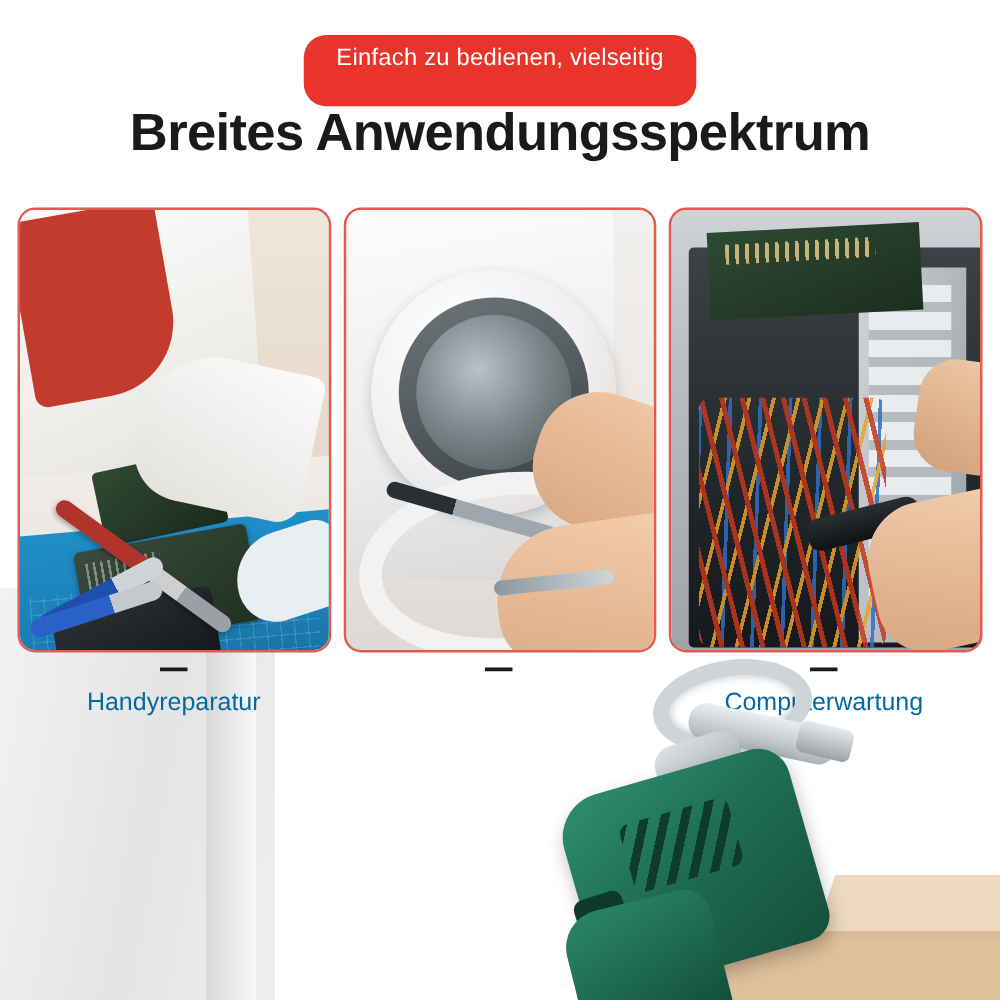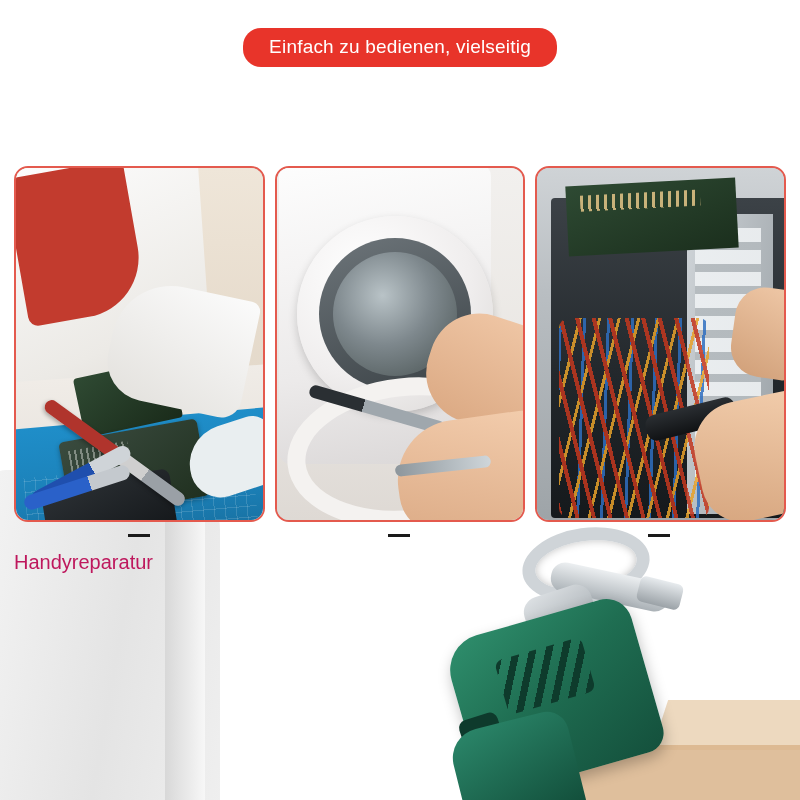--- a/index.html
+++ b/index.html
@@ -25,21 +25,21 @@
     left: 0;
     width: 800px;
     display: flex;
     justify-content: center;
   }
   .badge {
     background: #e8342a;
     color: #ffffff;
     font-size: 19px;
     letter-spacing: 0.2px;
-    padding: 8px 26px 9px 26px;
+    padding: 8px 26px 27px 26px;
     border-radius: 18px;
     white-space: nowrap;
   }
 
   
   .headline {
     position: absolute;
     top: 82px;
     left: 0;
     width: 800px;
@@ -354,22 +354,22 @@
   .captions {
     position: absolute;
     top: 534px;
     left: 14px;
     width: 772px;
     display: flex;
     gap: 10px;
   }
   .caption {
     width: 250px;
-    text-align: left;
-    color: #be185d;
+    text-align: center;
+    color: #0369a1;
   }
   .caption .dash {
     display: block;
     width: 22px;
     height: 3px;
     background: #1a1a1a;
     margin: 0 auto 14px auto;
   }
   .caption .label {
     font-size: 20px;
@@ -450,20 +450,21 @@
 <div class="page">
 
   <div class="bg-left-panel"></div>
   <div class="bg-floor2"></div>
   <div class="bg-floor"></div>
 
   <div class="badge-row">
     <div class="badge">Einfach zu bedienen, vielseitig</div>
   </div>
 
+  <div class="headline">Breites Anwendungsspektrum</div>
 
   <div class="cards">
 
     <div class="card">
       <div class="card-inner">
         <div class="c1-bg"></div>
         <div class="c1-person"></div>
         <div class="c1-shirt"></div>
         <div class="c1-table"></div>
         <div class="c1-mat"></div>
@@ -513,20 +514,21 @@
   <div class="captions">
     <div class="caption">
       <span class="dash"></span>
       <span class="label">Handyreparatur</span>
     </div>
     <div class="caption">
       <span class="dash"></span>
     </div>
     <div class="caption">
       <span class="dash"></span>
+      <span class="label">Computerwartung</span>
     </div>
   </div>
 
   <div class="tool-wrap">
     <div class="tool-nozzle-ring"></div>
     <div class="tool-nozzle-arm"></div>
     <div class="tool-tip"></div>
     <div class="tool-collar"></div>
     <div class="tool-body"></div>
     <div class="tool-vents"></div>

